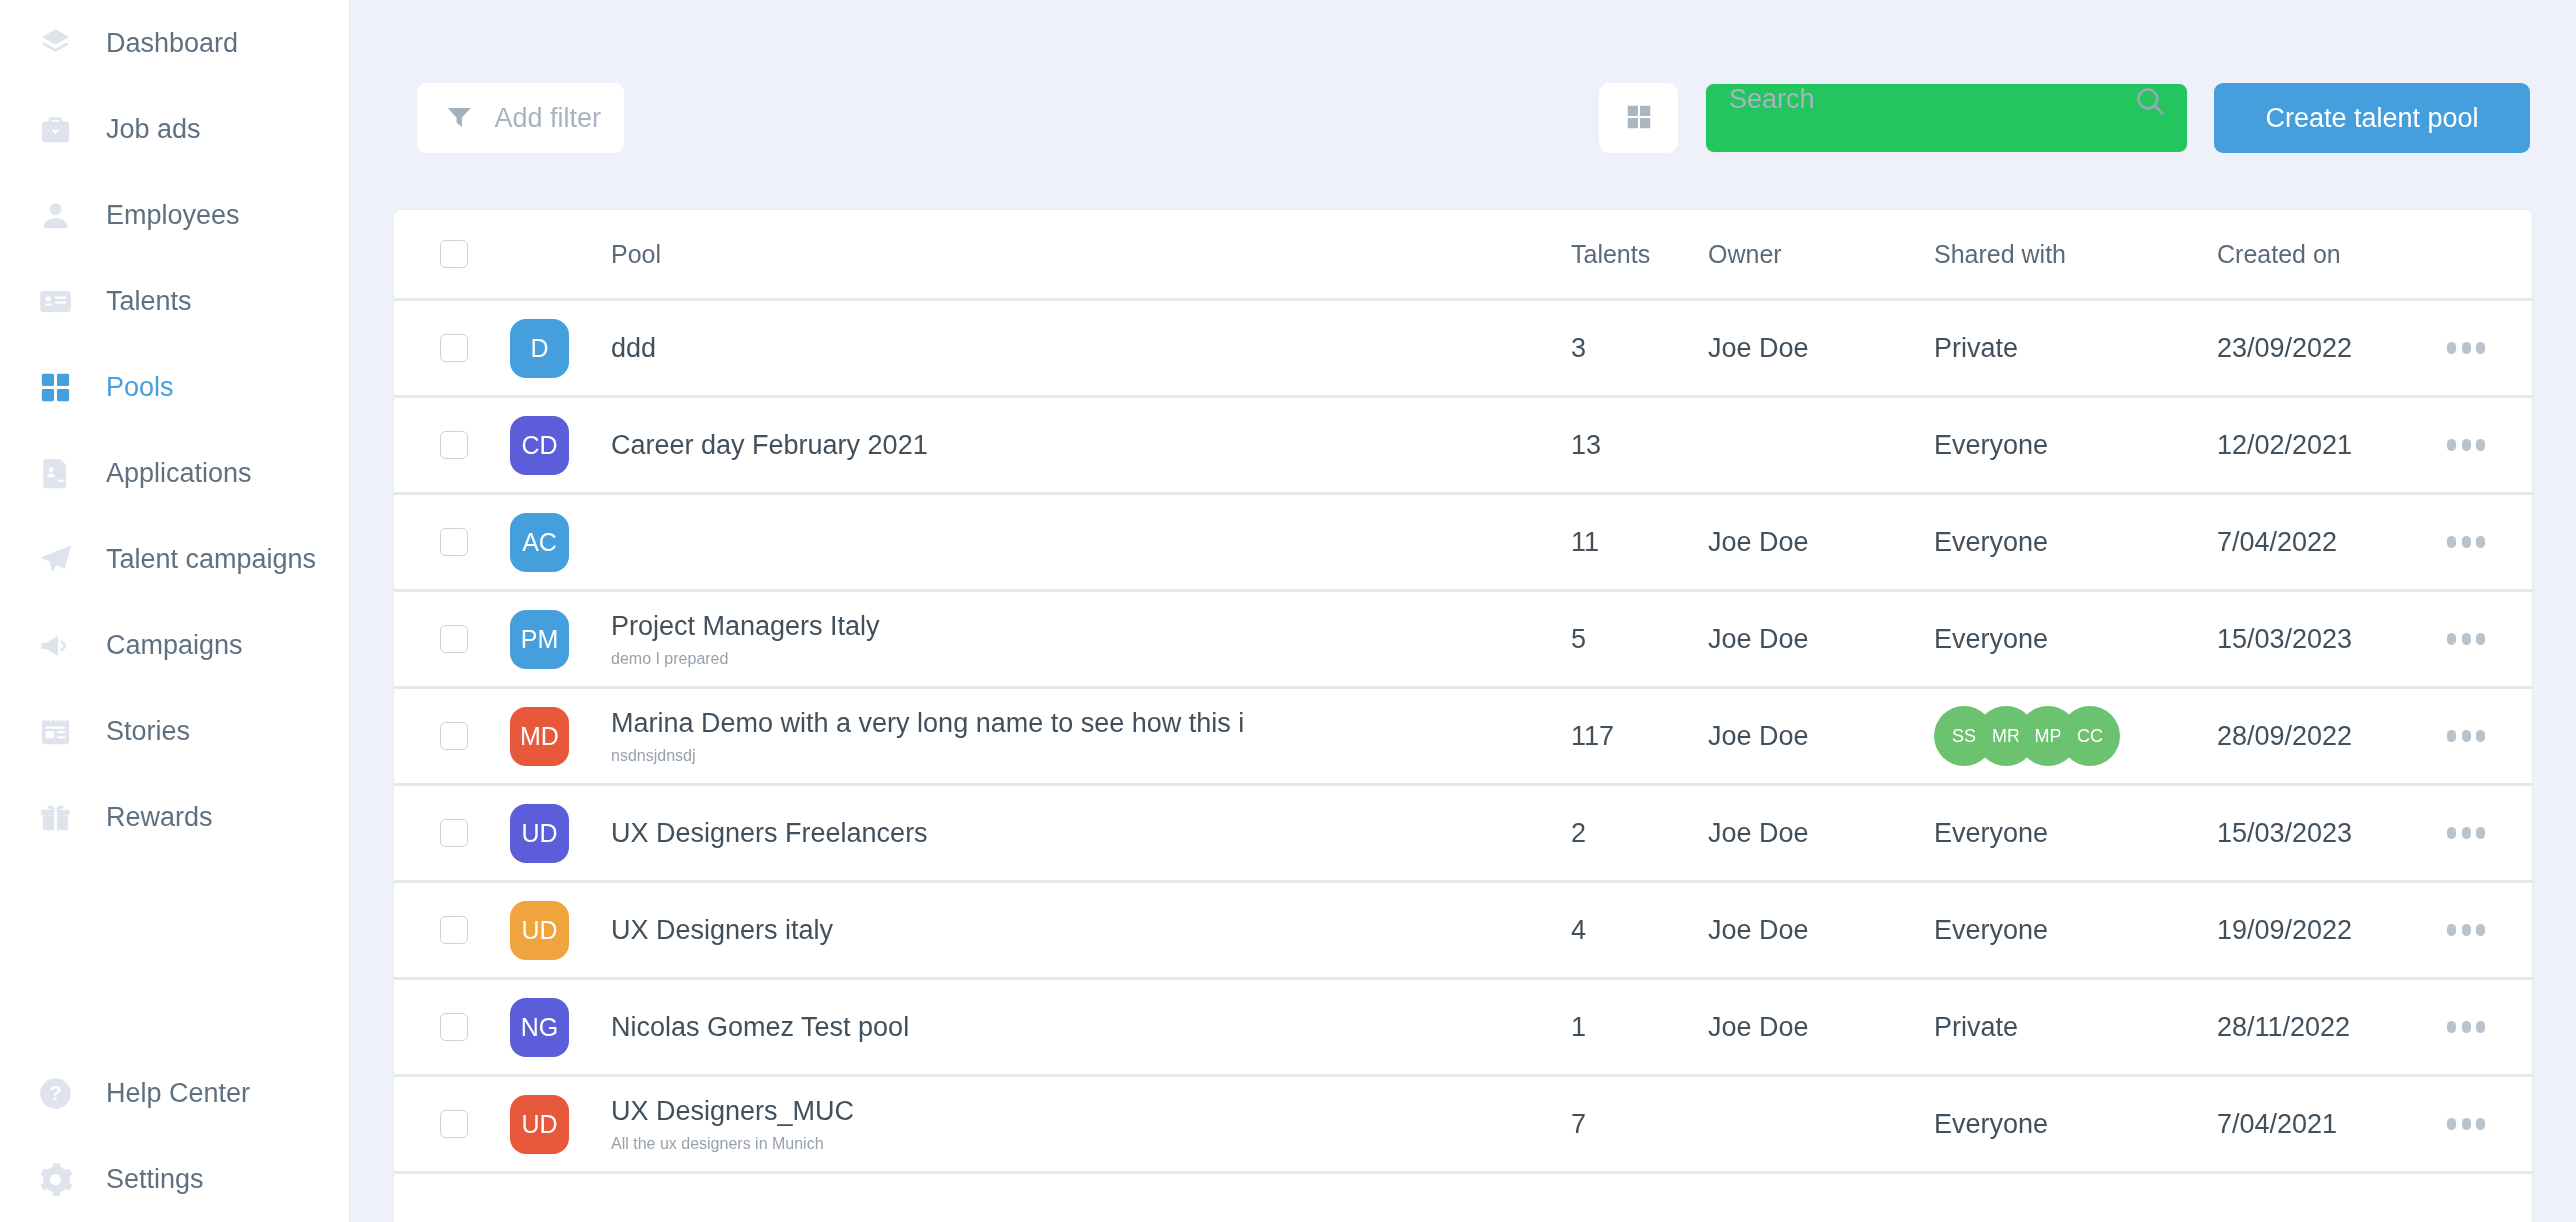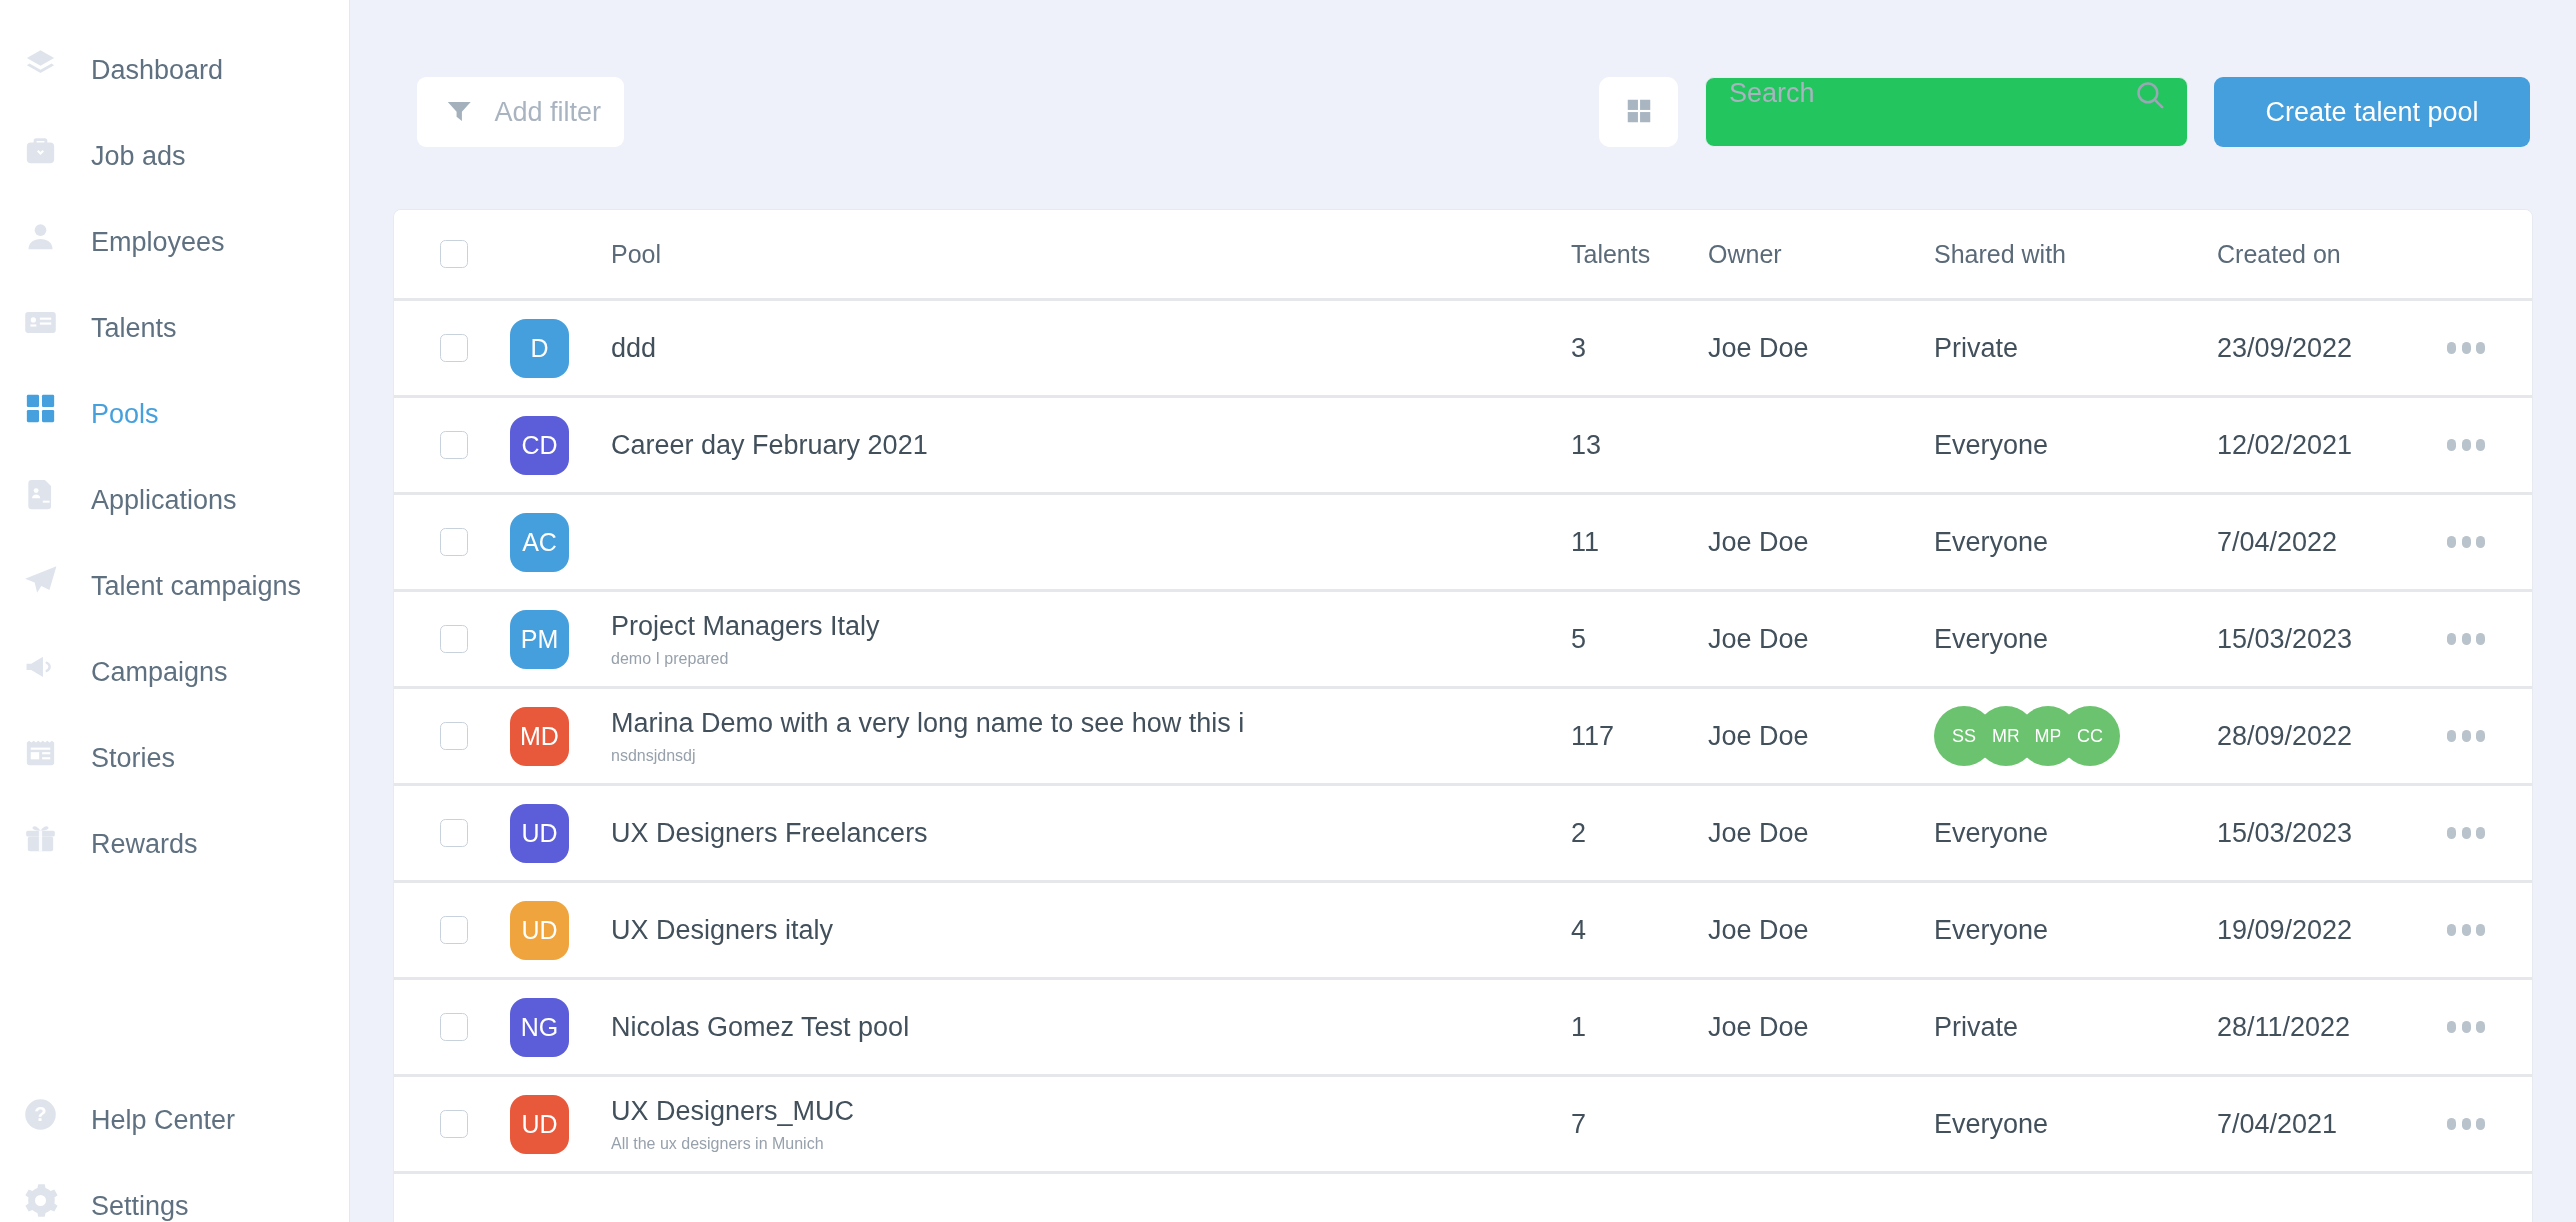--- a/index.html
+++ b/index.html
@@ -15,38 +15,38 @@
   
   .sidebar {
     position: absolute; left: 0; top: 0;
     width: 350px; height: 1222px;
     background: #ffffff;
     border-right: 1.8px solid #e3e7ee;
     display: flex; flex-direction: column;
     z-index: 2;
   }
   .nav-item {
-    height: 86px; display: flex; align-items: flex-end;
-    padding-left: 19px; gap: 29px;
+    height: 86px; display: flex; align-items: center;
+    padding-left: 34px; gap: 29px;
     color: #5f7181; font-size: 27px; cursor: pointer;
     flex: 0 0 auto;
   }
   .nav-item .nicon {
     width: 43px; height: 43px; flex: 0 0 43px;
     display: flex; align-items: center; justify-content: center;
     color: #dfe4ec;
   }
   .nav-item .nicon svg { width: 39px; height: 39px; }
   .nav-item.active { color: var(--accent); }
   .nav-item.active .nicon { color: var(--accent); }
   .sidebar-spacer { flex: 1 1 auto; }
 
   
   .topbar {
-    position: absolute; left: 393px; top: 77px; right: 46px; height: 70px;
+    position: absolute; left: 393px; top: 83px; right: 46px; height: 70px;
     display: flex; align-items: center; padding-left: 24px;
   }
   .btn-add-filter {
     width: 207px; height: 70px; background: #fff; border: none;
     border-radius: 9px; display: flex; align-items: center;
     padding-left: 27px; gap: 20px; cursor: pointer;
     color: #a9b4c0; font-size: 27px; font-family: inherit;
   }
   .btn-add-filter .ficon { width: 30.5px; height: 30.5px; color: #a4b1bd; }
   .topbar-right { margin-left: auto; display: flex; align-items: center; }

